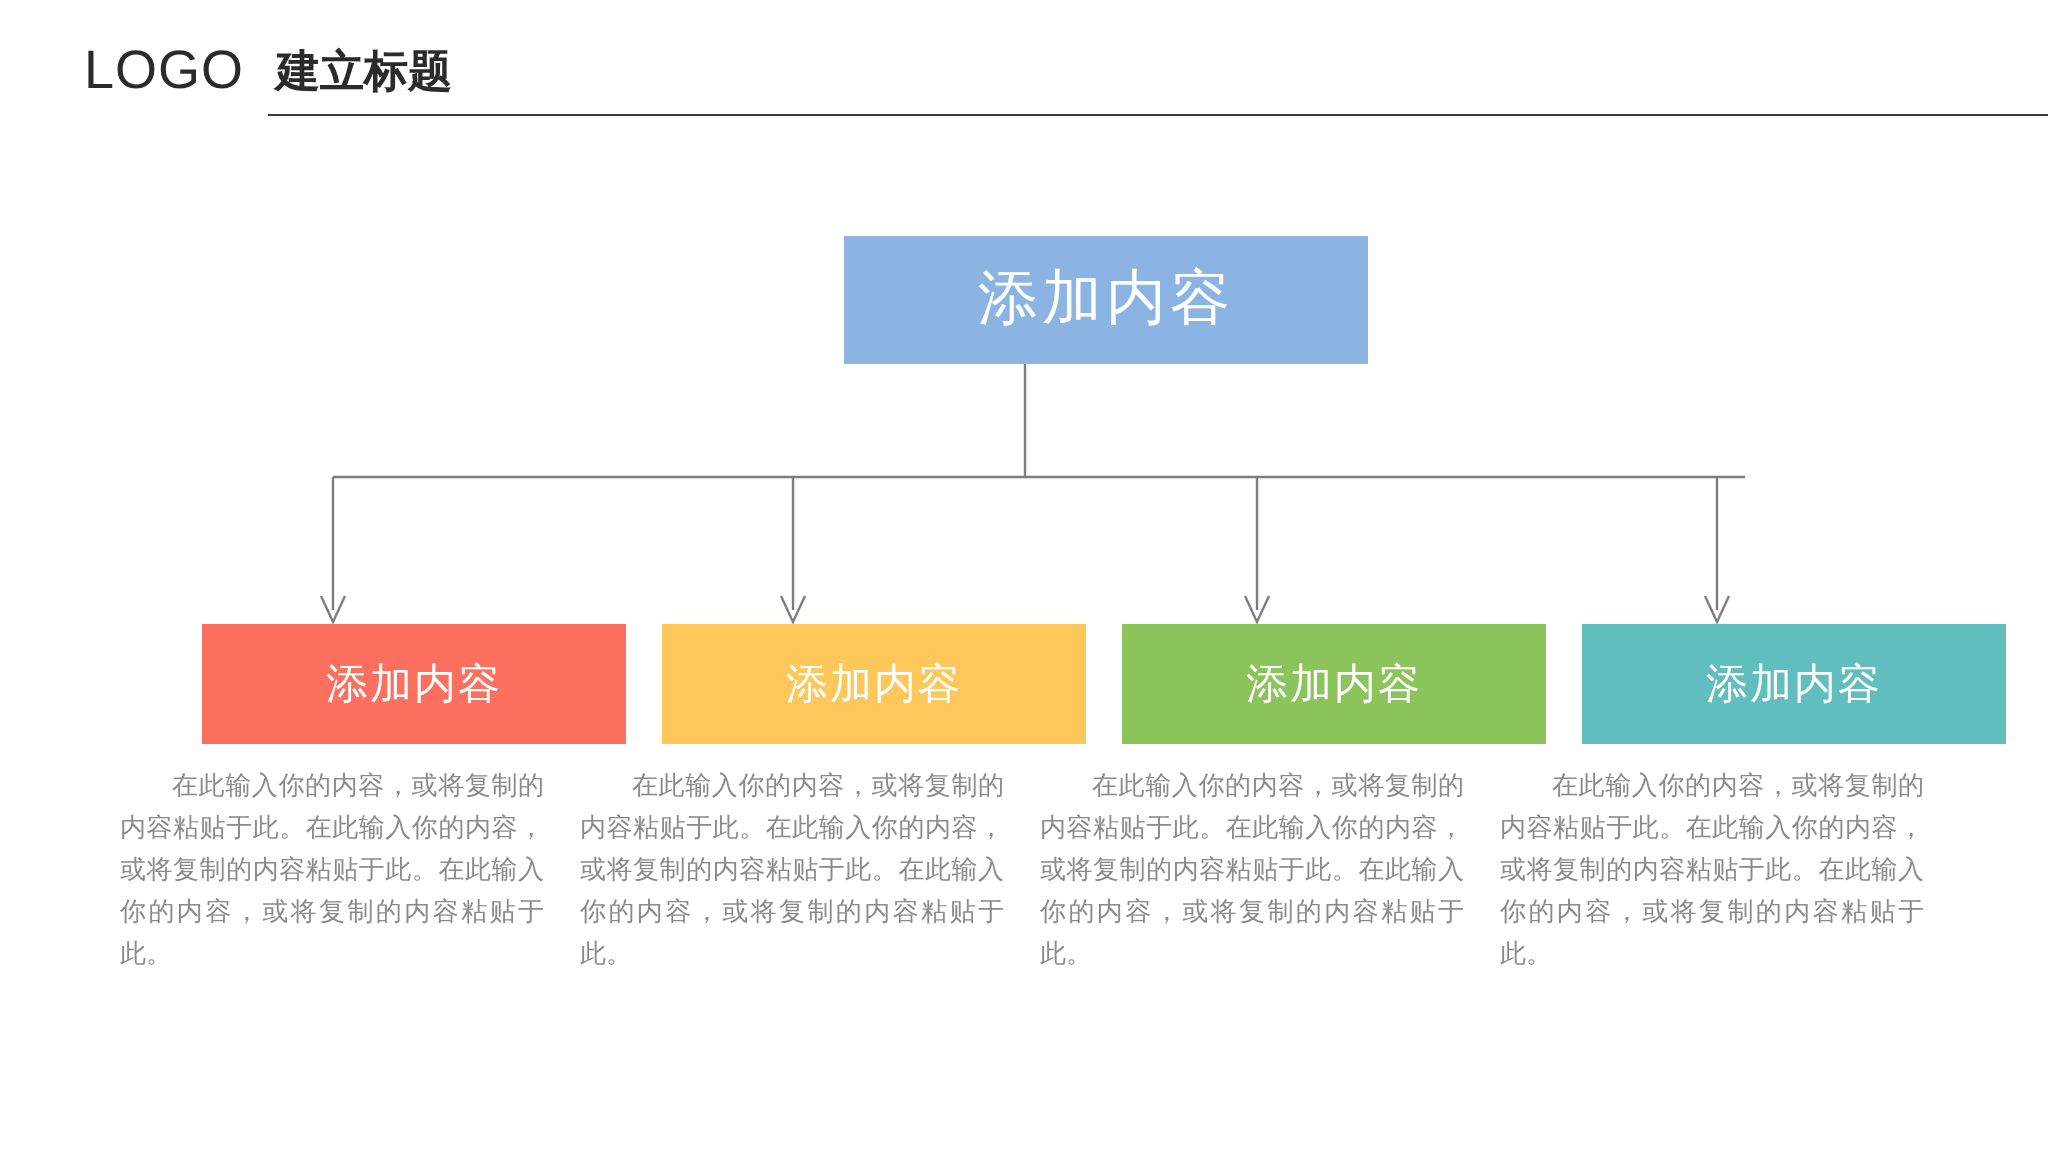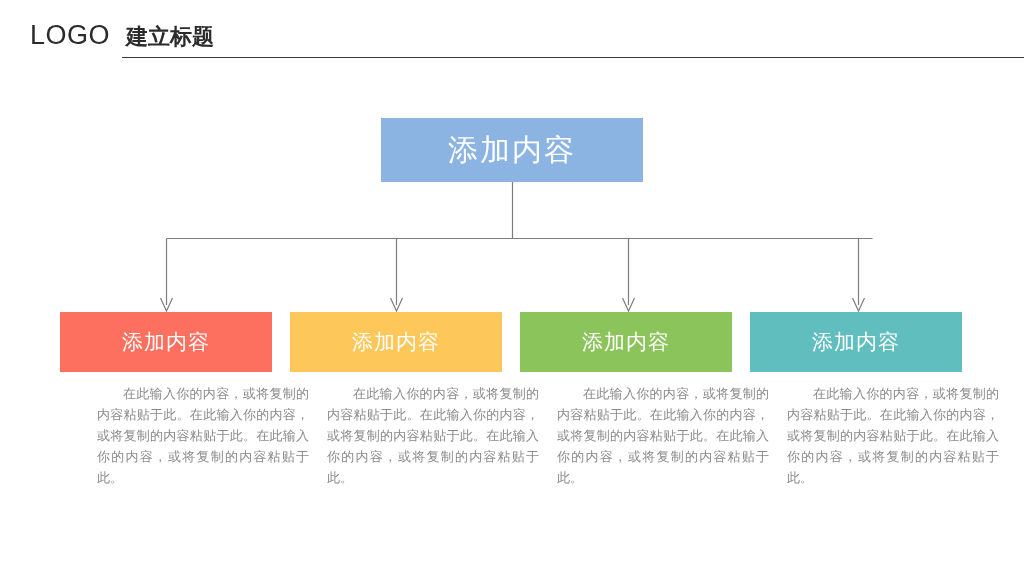--- a/index.html
+++ b/index.html
@@ -12,21 +12,21 @@
     height: 576px;
     background: #ffffff;
     font-family: "Liberation Sans", "DejaVu Sans", sans-serif;
     overflow: hidden;
     position: relative;
   }
 
   
   .header {
     position: absolute;
-    left: 4px;
+    left: 16px;
     top: 0;
     width: 988px;
     height: 62px;
   }
   .logo {
     position: absolute;
     left: 26px;
     top: 22px;
     font-size: 27px;
     letter-spacing: 0.5px;
@@ -69,20 +69,21 @@
     position: absolute;
     display: flex;
     align-items: center;
     justify-content: center;
     box-sizing: border-box;
     color: #ffffff;
     font-family: "DejaVu Sans", "Liberation Sans", sans-serif;
     font-weight: 400;
     line-height: 1;
     user-select: none;
+    margin-left: 41px;
   }
 
   .node-root {
     left: 381px;
     top: 118px;
     width: 262px;
     height: 64px;
     font-size: 30px;
     letter-spacing: 2px;
   }
@@ -115,21 +116,20 @@
     top: 383px;
     width: 212px;
     font-family: "DejaVu Serif", "Liberation Serif", serif;
     font-size: 13px;
     line-height: 21px;
     color: #8a8a8a;
     text-align: justify;
     text-indent: 26px;
     letter-spacing: 0px;
     word-break: break-all;
-    margin-left: 37px;
   }
   .para-0 { left: 60px; }
   .para-1 { left: 290px; }
   .para-2 { left: 520px; }
   .para-3 { left: 750px; }
 </style>
 </head>
 <body>
 
 <div class="header">

